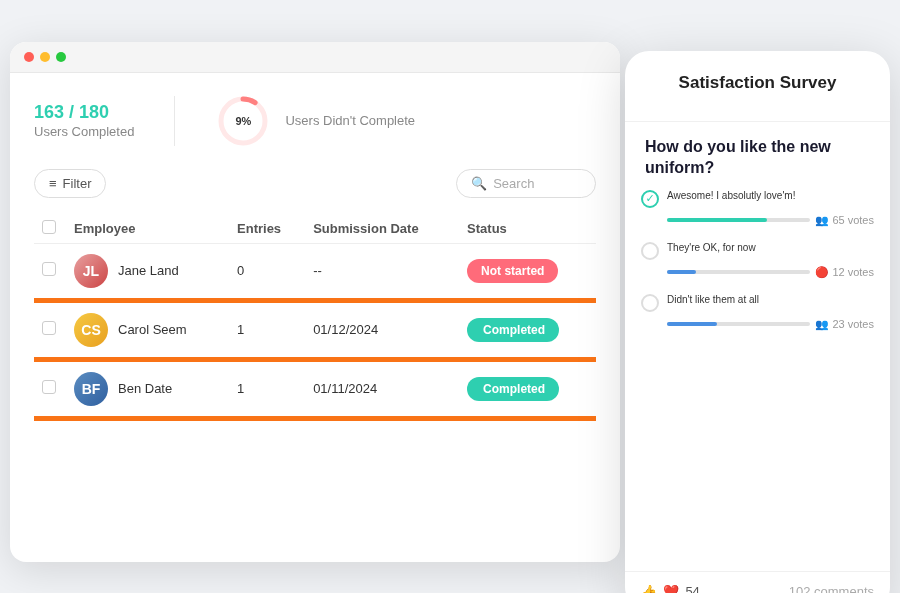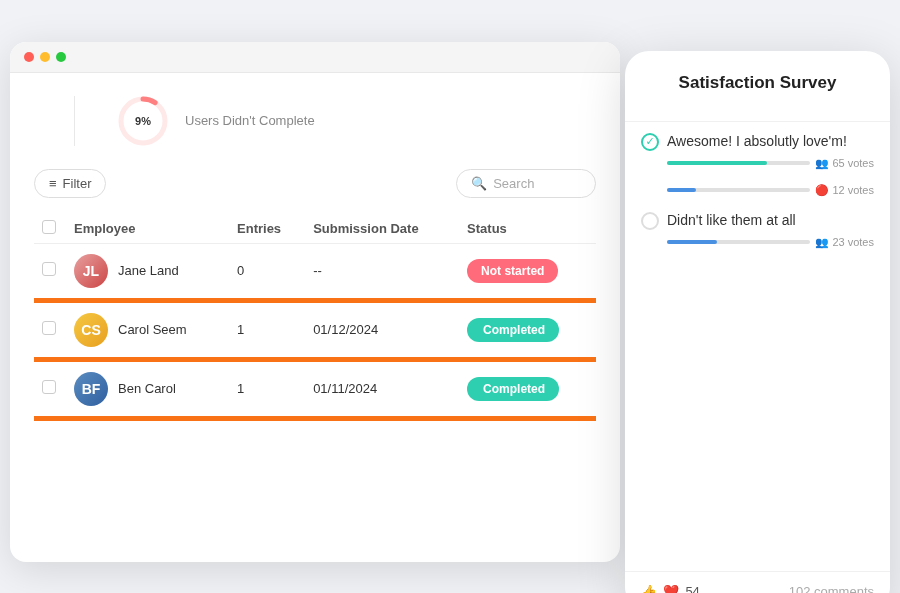--- a/index.html
+++ b/index.html
@@ -287,21 +287,21 @@
     .radio-circle.selected {
       border-color: #2ecfb0;
     }
 
     .radio-check {
       font-size: 11px;
       color: #2ecfb0;
     }
 
     .option-text {
-      font-size: 14px;
+      font-size: 10px;
       color: #333;
       line-height: 1.3;
     }
 
     .vote-bar-row {
       display: flex;
       align-items: center;
       gap: 6px;
       padding-left: 26px;
     }
@@ -364,20 +364,24 @@
       <div class="dot dot-red"></div>
       <div class="dot dot-yellow"></div>
       <div class="dot dot-green"></div>
     </div>
 
     <div class="window-content">
 
       <div class="stats-row">
 
         <div class="stat-item">
+          <div class="stat-text">
+            <div class="stat-primary teal">163 / 180</div>
+            <div class="stat-secondary">Users Completed</div>
+          </div>
         </div>
 
         <div class="stat-divider"></div>
 
         <div class="stat-item">
           <div class="gauge-circle">
             <svg width="56" height="56" viewBox="0 0 56 56">
               <circle cx="28" cy="28" r="22" fill="none" stroke="#ffe8e8" stroke-width="5"></circle>
               <circle cx="28" cy="28" r="22" fill="none" stroke="#ff8080" stroke-width="5" stroke-dasharray="138.2" stroke-dashoffset="125.4" stroke-linecap="round"></circle>
             </svg>
@@ -437,57 +441,64 @@
     <td>01/12/2024</td>
     <td>
       <span class="status-badge status-completed">Completed</span>
     </td>
   </tr>
             <tr>
     <td><span class="checkbox"></span></td>
     <td>
       <div class="employee-cell">
         <div class="avatar avatar-ben">BF</div>
-        <span>Ben Carol</span>
+        <span>Ben Date</span>
       </div>
     </td>
     <td>1</td>
     <td>01/11/2024</td>
     <td>
       <span class="status-badge status-completed">Completed</span>
     </td>
   </tr>
           </tbody>
       </table>
     </div>
   </div>
 
   <div class="survey-panel">
     <div class="survey-header">
       <div class="survey-title">Satisfaction Survey</div>
     </div>
+    <div class="survey-question">How do you like the new uniform?</div>
     <div class="survey-options" id="survey-options-container">
     <div class="survey-option">
     <div class="option-row">
       <div class="radio-circle selected">
         <span class="radio-check">✓</span>
       </div>
       <span class="option-text">Awesome! I absolutly love'm!</span>
     </div>
     <div class="vote-bar-row">
       <div class="vote-bar">
         <div class="vote-bar-fill" style="background:#2ecfb0;width:70%;"></div>
       </div>
       <div class="vote-count">
         <span>👥</span>
         <span>65 votes</span>
       </div>
     </div>
   </div>
         <div class="survey-option">
+    <div class="option-row">
+      <div class="radio-circle ">
+        
+      </div>
+      <span class="option-text">They're OK, for now</span>
+    </div>
     <div class="vote-bar-row">
       <div class="vote-bar">
         <div class="vote-bar-fill" style="background:#4a90e2;width:20%;"></div>
       </div>
       <div class="vote-count">
         <span>🔴</span>
         <span>12 votes</span>
       </div>
     </div>
   </div>

